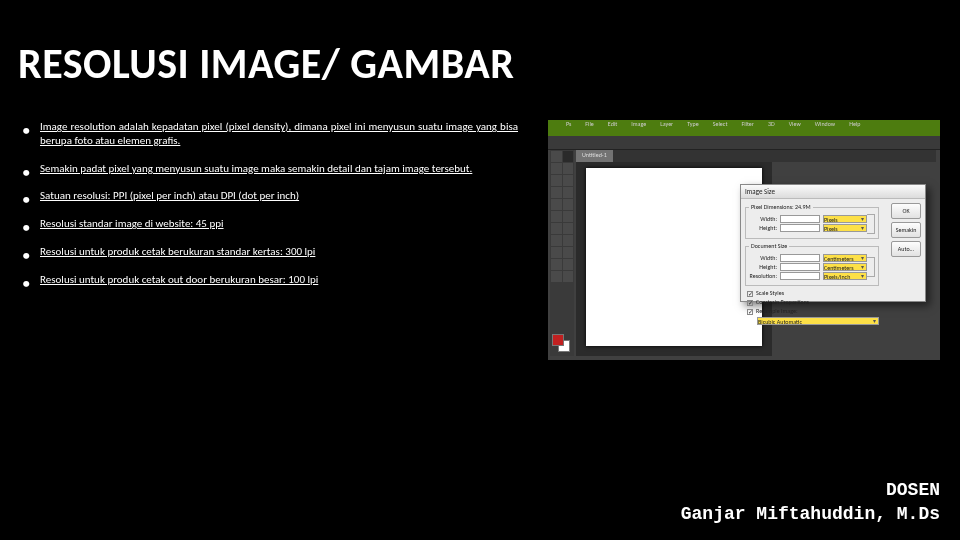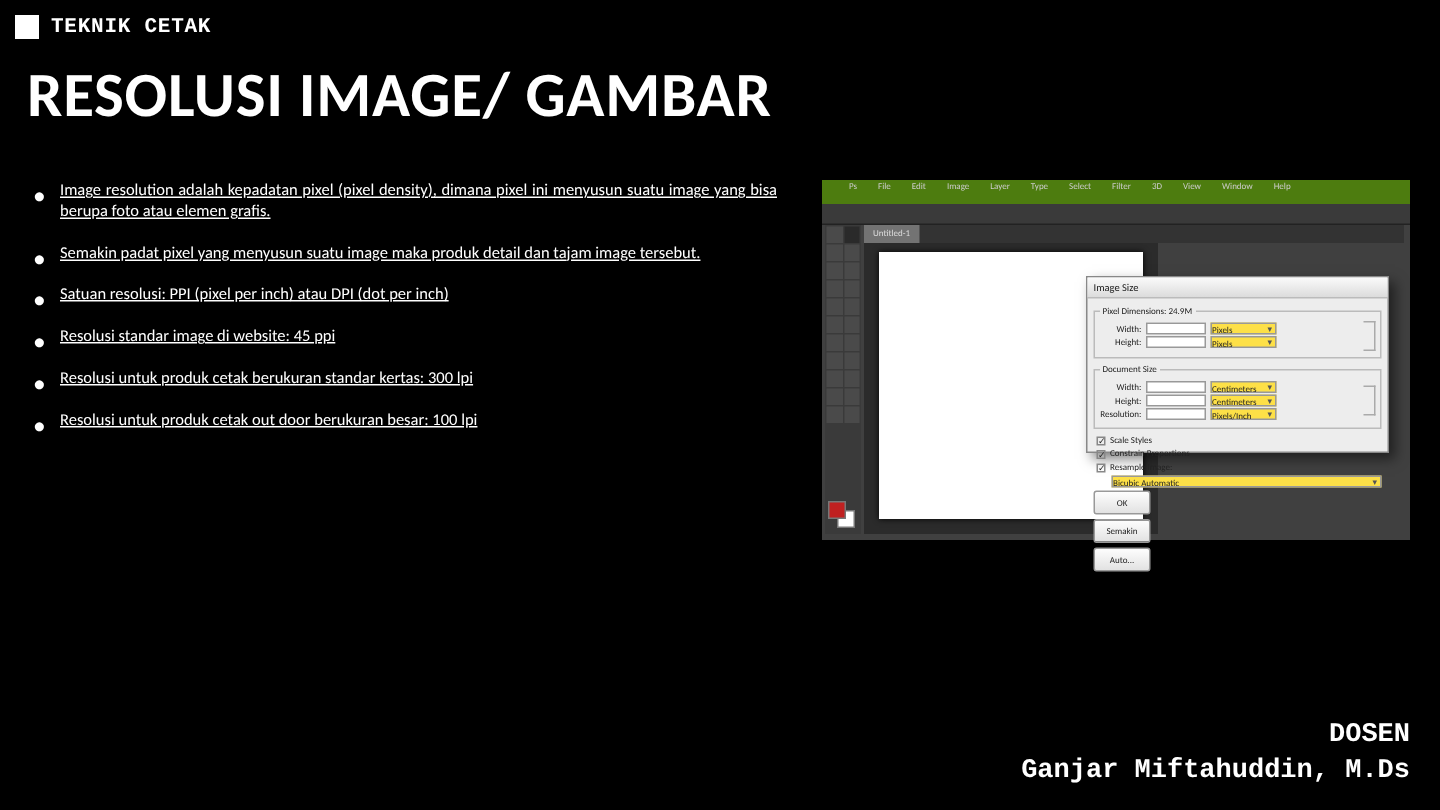--- a/index.html
+++ b/index.html
@@ -19,23 +19,23 @@
   .fig-tools { position:absolute; top:30px; left:2px; width:24px; bottom:4px; background:#3a3a3a; display:grid; grid-template-columns:1fr 1fr; grid-auto-rows:11px; gap:1px; padding:1px; }
   .fig-tools div { background:#4a4a4a; }
   .fig-tools .sel { background:#2a2a2a; }
   .fig-swatch { position:absolute; left:4px; bottom:8px; width:18px; height:18px; }
   .fig-swatch .a{ position:absolute; width:12px; height:12px; background:#c02020; border:1px solid #777; top:0; left:0; }
   .fig-swatch .b{ position:absolute; width:12px; height:12px; background:#fff; border:1px solid #777; bottom:0; right:0; }
   .fig-tabs { position:absolute; top:30px; left:28px; right:4px; height:12px; background:#333; display:flex; }
   .fig-tab { background:#737373; color:#ddd; font-size:6px; padding:1px 6px; margin-right:16px; }
   .fig-canvas { position:absolute; top:42px; left:28px; width:196px; bottom:4px; background:#2b2b2b; }
   .fig-page { position:absolute; inset:6px 10px 10px 10px; background:#fff; box-shadow:0 0 4px #000; }
-  .fig-dialog { position:absolute; top:64px; right:14px; width:202px; height:118px; background:#ededed; border:1px solid #888; box-shadow:4px 4px 8px rgba(0,0,0,0.5); font-size:6px; color:#222; }
+  .fig-dialog { position:absolute; top:64px; right:14px; width:186px; height:118px; background:#ededed; border:1px solid #888; box-shadow:4px 4px 8px rgba(0,0,0,0.5); font-size:6px; color:#222; }
   .fig-dlg-title { background:linear-gradient(#fafafa,#dcdcdc); padding:2px 4px; font-size:7px; border-bottom:1px solid #bbb; }
-  .fig-dlg-body { display:flex; padding:4px; gap:0;flex-direction:column; }
+  .fig-dlg-body { display:flex; padding:4px; gap:12px; }
   .fig-dlg-left { flex:1; }
   .fig-dlg-left fieldset { border:1px solid #bbb; margin-bottom:3px; padding:3px 3px 4px 3px; }
   .fig-dlg-left legend { font-size:6px; padding:0 2px; }
   .fig-row { display:flex; align-items:center; gap:3px; margin:1px 0; }
   .fig-row label { width:28px; text-align:right; }
   .fig-row .inp { flex:0 0 40px; height:8px; background:#fff; border:1px solid #999; }
   .fig-row .sel2 { flex:0 0 44px; height:8px; background:#fde047; border:1px solid #999; position:relative; }
   .fig-row .sel2::after { content:"▾"; position:absolute; right:2px; top:-1px; font-size:6px; color:#555; }
   .fig-link { width:8px; height:20px; border:1px solid #aaa; border-left:none; align-self:center; }
   .fig-checks { font-size:6px; padding-left:2px; }
@@ -44,31 +44,27 @@
   .fig-checks .cb.on::after { content:"✓"; font-size:6px; position:relative; top:-2px; }
   .fig-dlg-right { width:38px; display:flex; flex-direction:column; gap:3px; }
   .fig-btn { background:linear-gradient(#fdfdfd,#e2e2e2); border:1px solid #999; text-align:center; padding:3px 0; font-size:6px; border-radius:2px; }
   .footer { position:absolute; bottom:14px; right:20px; text-align:right; font-family:"Courier New",monospace; font-size:18px; font-weight:bold; line-height:1.3; }
 </style>
 </head>
 <body>
 
 <div class="slide">
 
-  <div class="header">
-    <div class="header-box"></div>
-    <div class="header-text">TEKNIK CETAK</div>
-  </div>
 
   <div class="title">RESOLUSI IMAGE/ GAMBAR</div>
 
   <div class="body">
     <ul>
       <li>Image resolution adalah kepadatan pixel (pixel density), dimana pixel ini menyusun suatu image yang bisa berupa foto atau elemen grafis.</li>
-      <li>Semakin padat pixel yang menyusun suatu image maka produk detail dan tajam image tersebut.</li>
+      <li>Semakin padat pixel yang menyusun suatu image maka semakin detail dan tajam image tersebut.</li>
       <li>Satuan resolusi: PPI (pixel per inch) atau DPI (dot per inch)</li>
       <li>Resolusi standar image di website: 45 ppi</li>
       <li>Resolusi untuk produk cetak berukuran standar kertas: 300 lpi</li>
       <li>Resolusi untuk produk cetak out door berukuran besar: 100 lpi</li>
     </ul>
   </div>
 
   <div class="figure">
     <div class="fig-menubar">
       <span>Ps</span>

